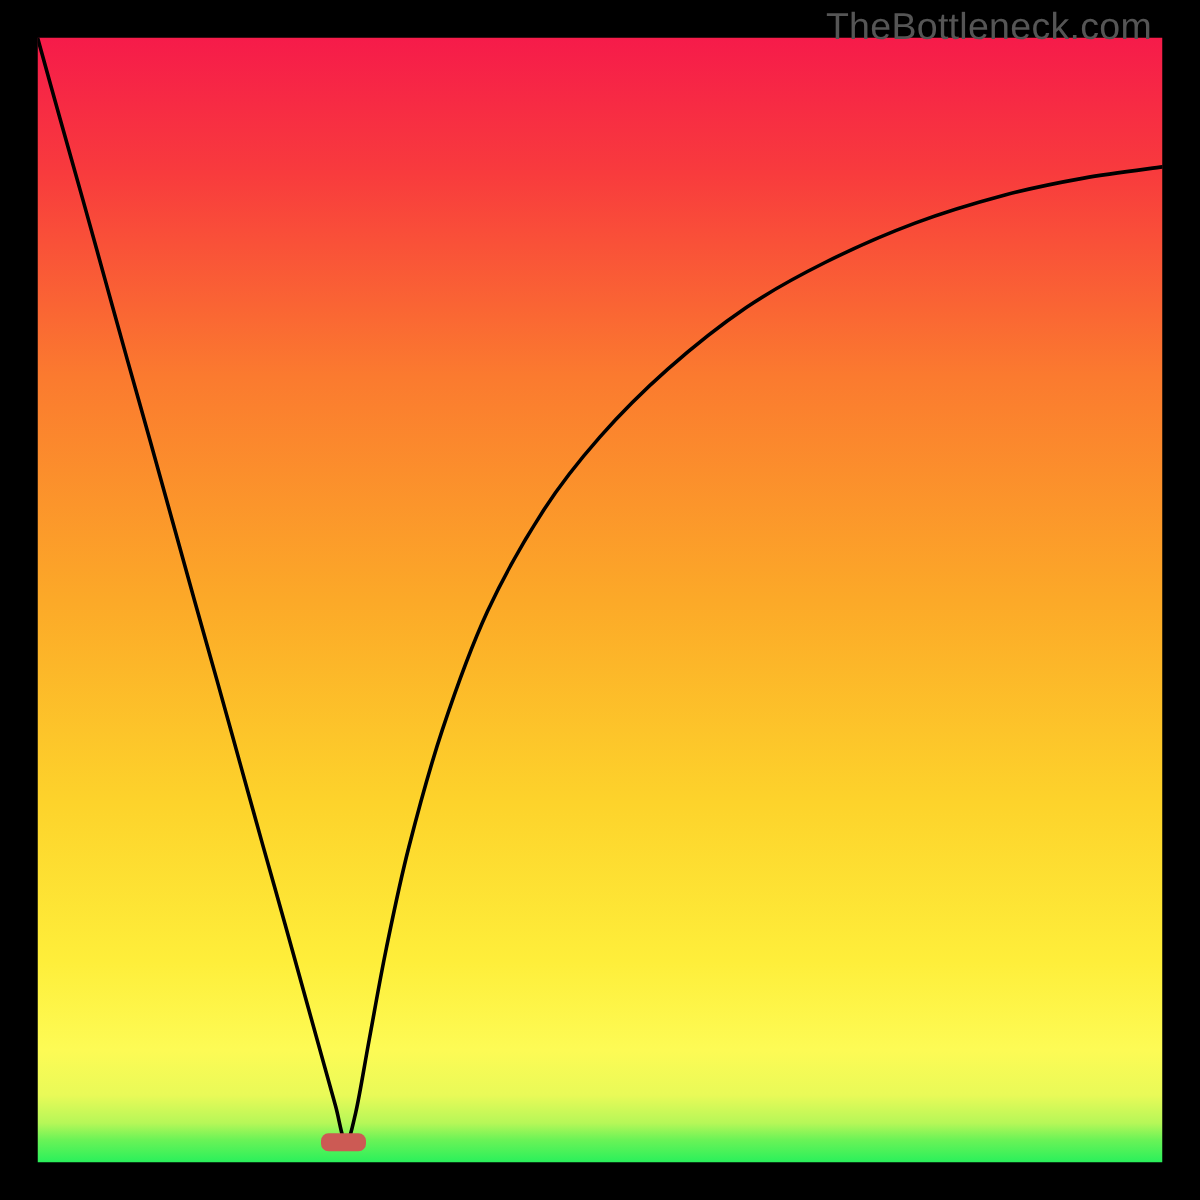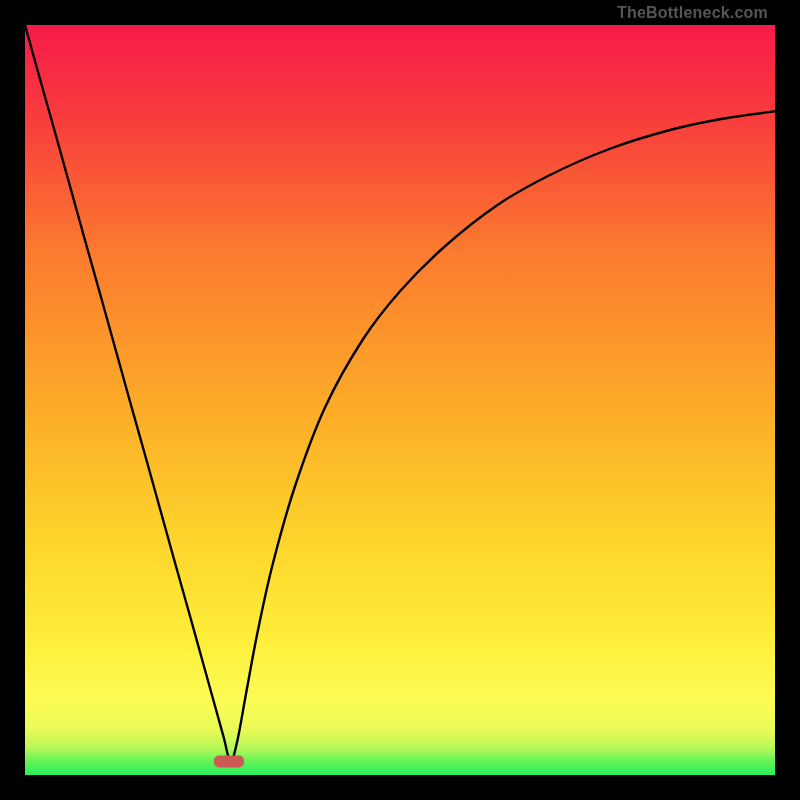--- a/index.html
+++ b/index.html
@@ -24,22 +24,22 @@
     left: 0;
     top: 0;
     width: 750px;
     height: 750px;
   }
   .watermark {
     position: absolute;
     top: 4px;
     right: 32px;
     color: #555555;
-    font-size: 16px;
-    font-weight: 700;
+    font-size: 25px;
+    font-weight: 400;
     letter-spacing: 0.2px;
     user-select: none;
   }
   svg { display: block; }
 </style>
 </head>
 <body>
 
 <div class="frame">
   <svg class="plot-area" width="750" height="750" viewBox="0 0 750 750">

